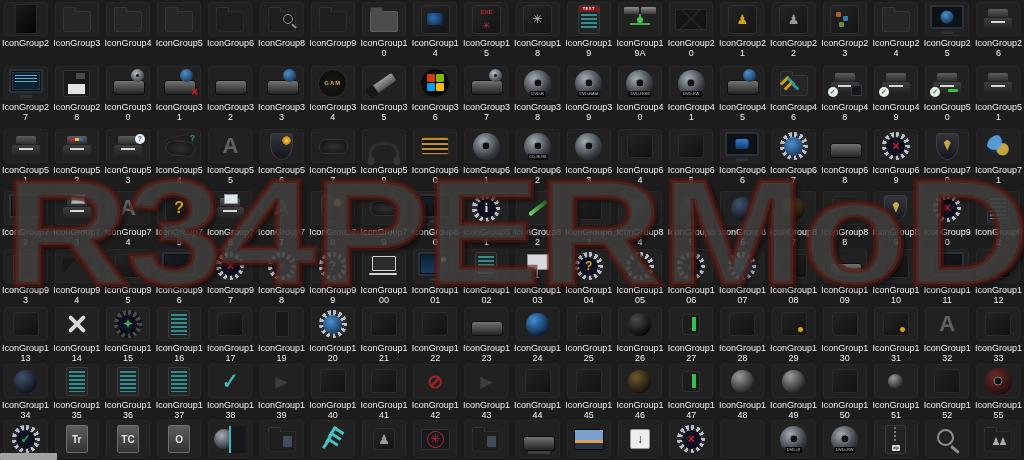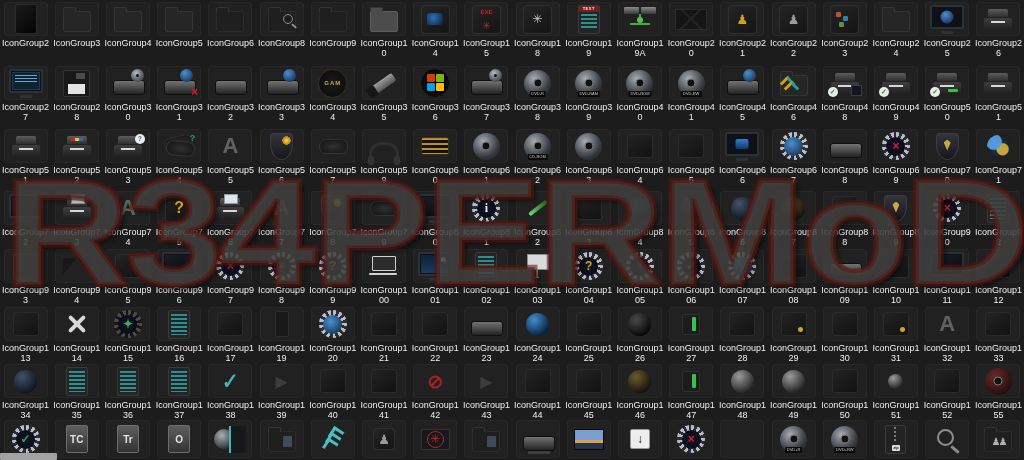--- a/index.html
+++ b/index.html
@@ -1395,26 +1395,26 @@
       <div class="row r8">
         <div class="cell">
           <div class="thumb">
             <span class="p-ring">
               <i class="in gc">✓</i>
             </span>
           </div>
         </div>
         <div class="cell">
           <div class="thumb">
+            <span class="p-font">Tr</span>
+          </div>
+        </div>
+        <div class="cell">
+          <div class="thumb">
             <span class="p-font">TC</span>
-          </div>
-        </div>
-        <div class="cell">
-          <div class="thumb">
-            <span class="p-font">Tr</span>
           </div>
         </div>
         <div class="cell">
           <div class="thumb">
             <span class="p-font">O</span>
           </div>
         </div>
         <div class="cell">
           <div class="thumb">
             <span class="p-sleeve"></span>

